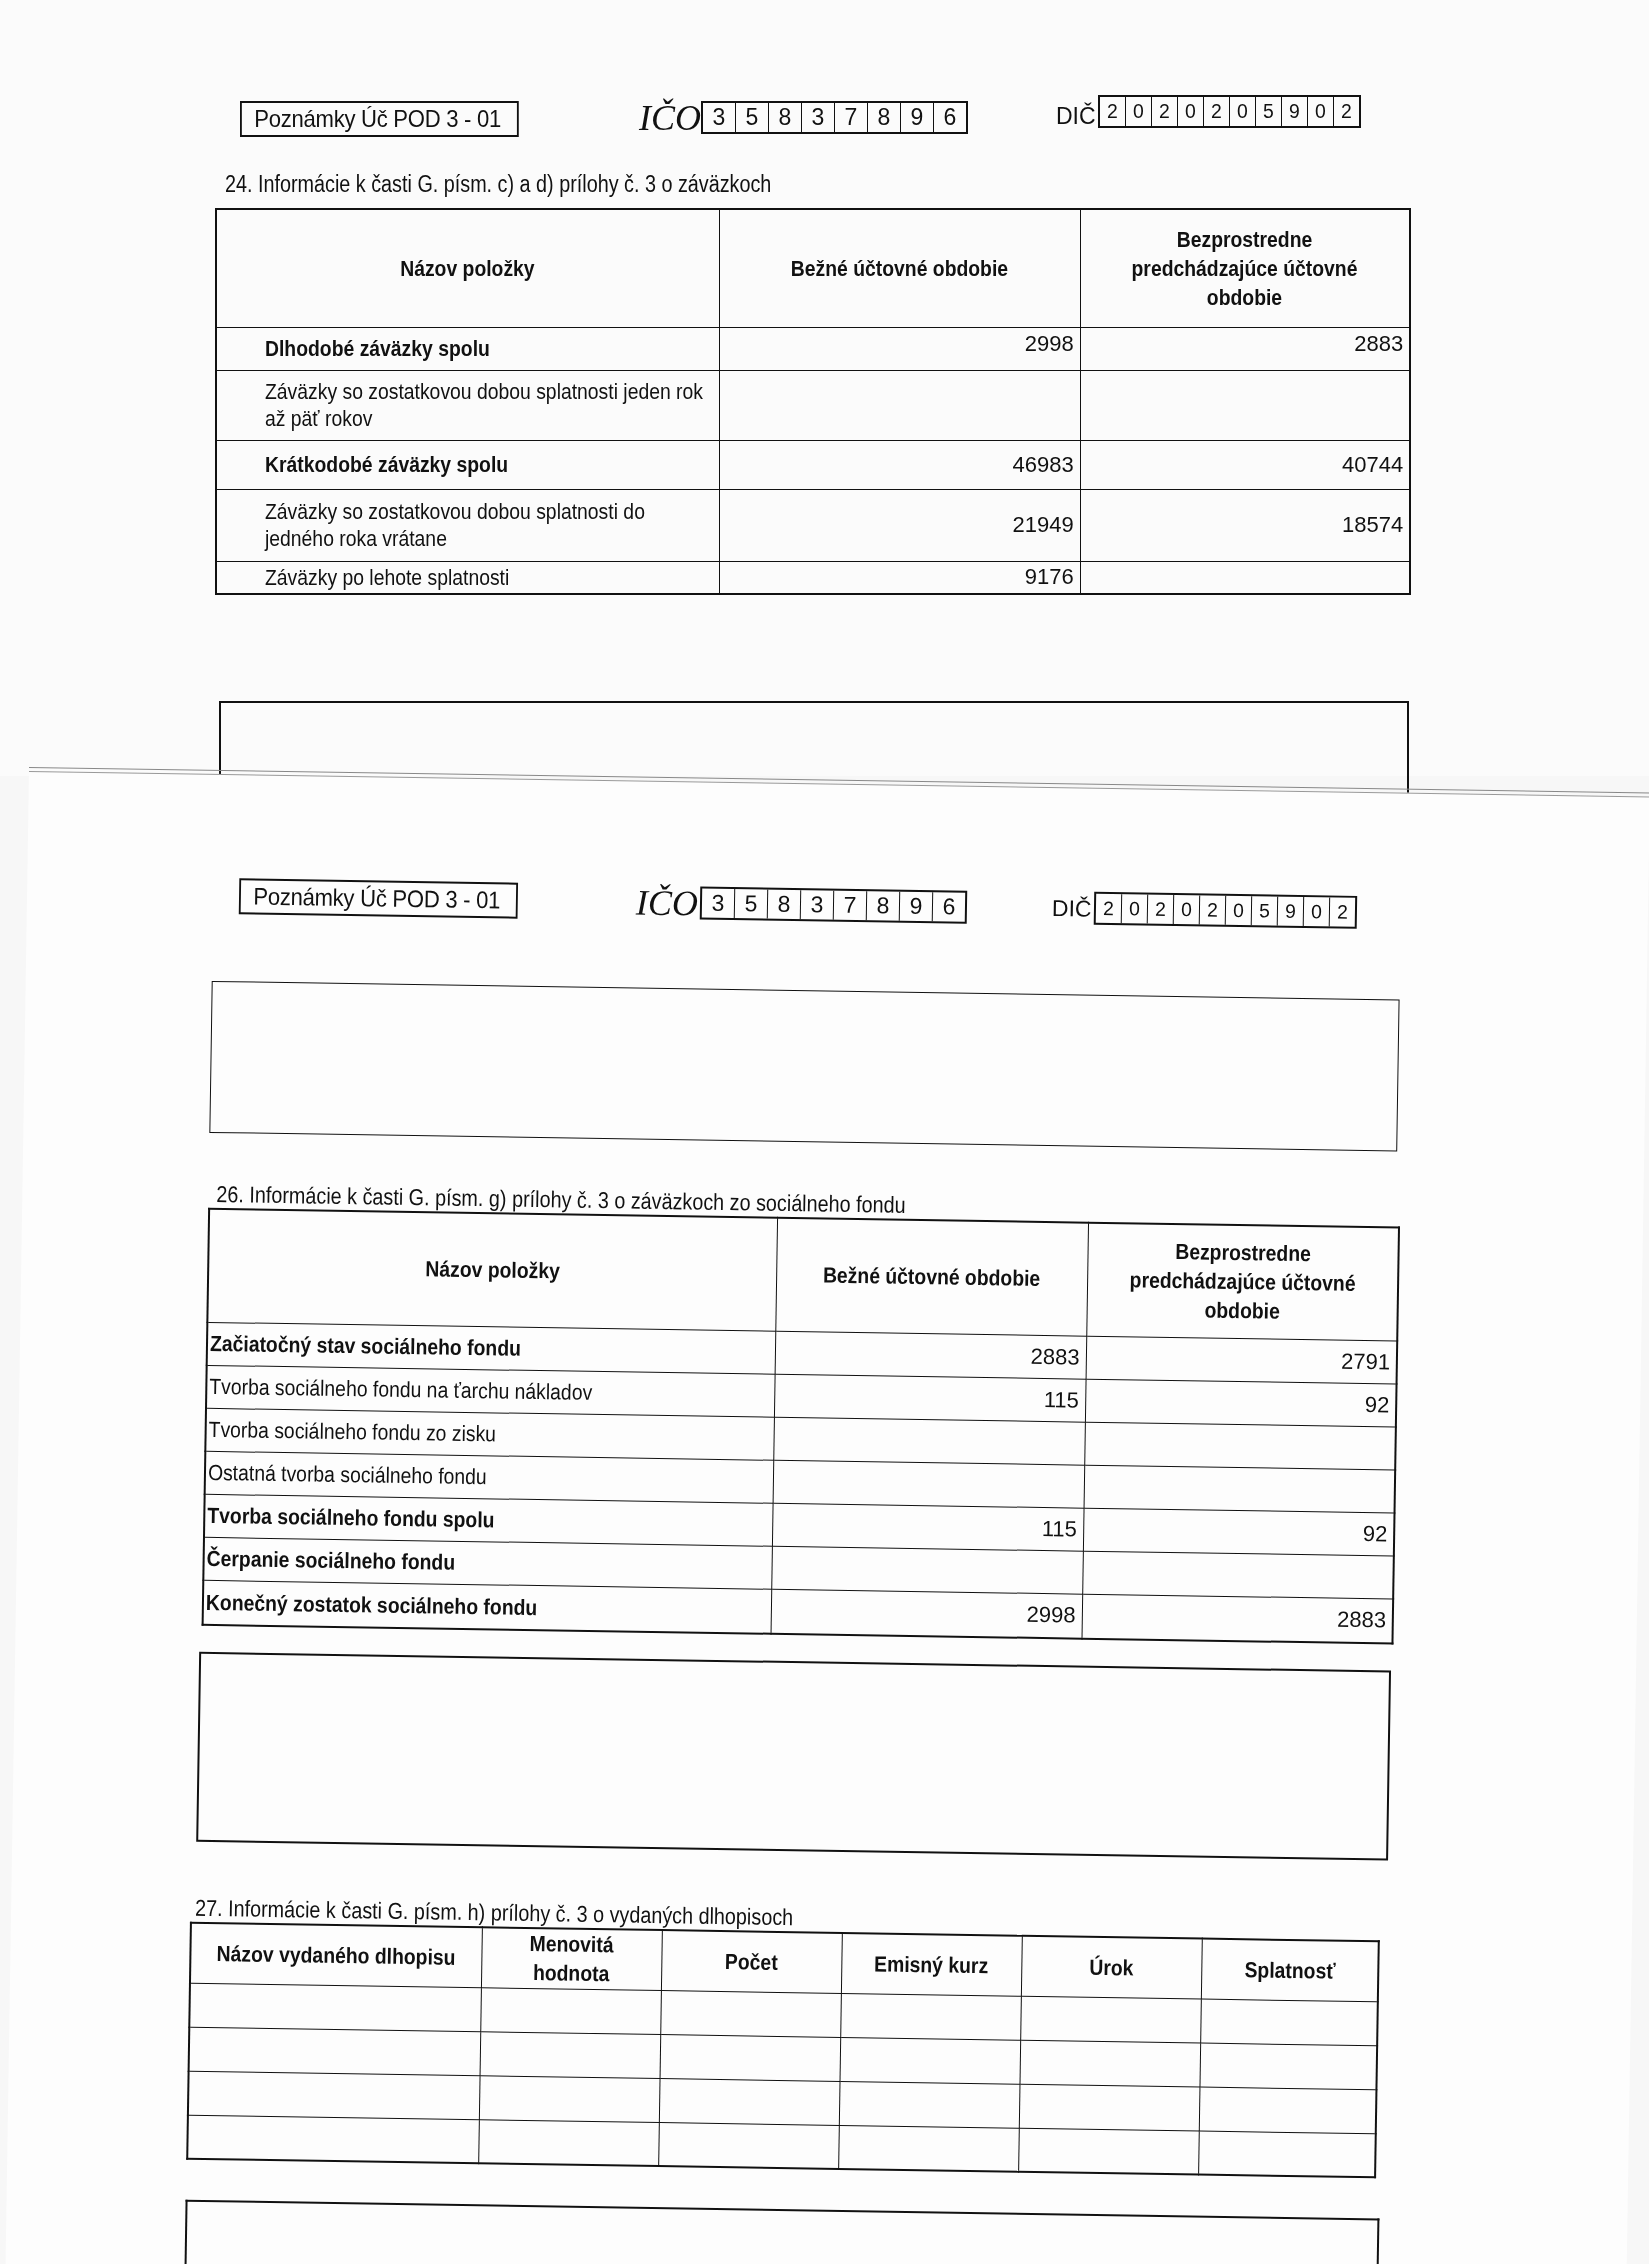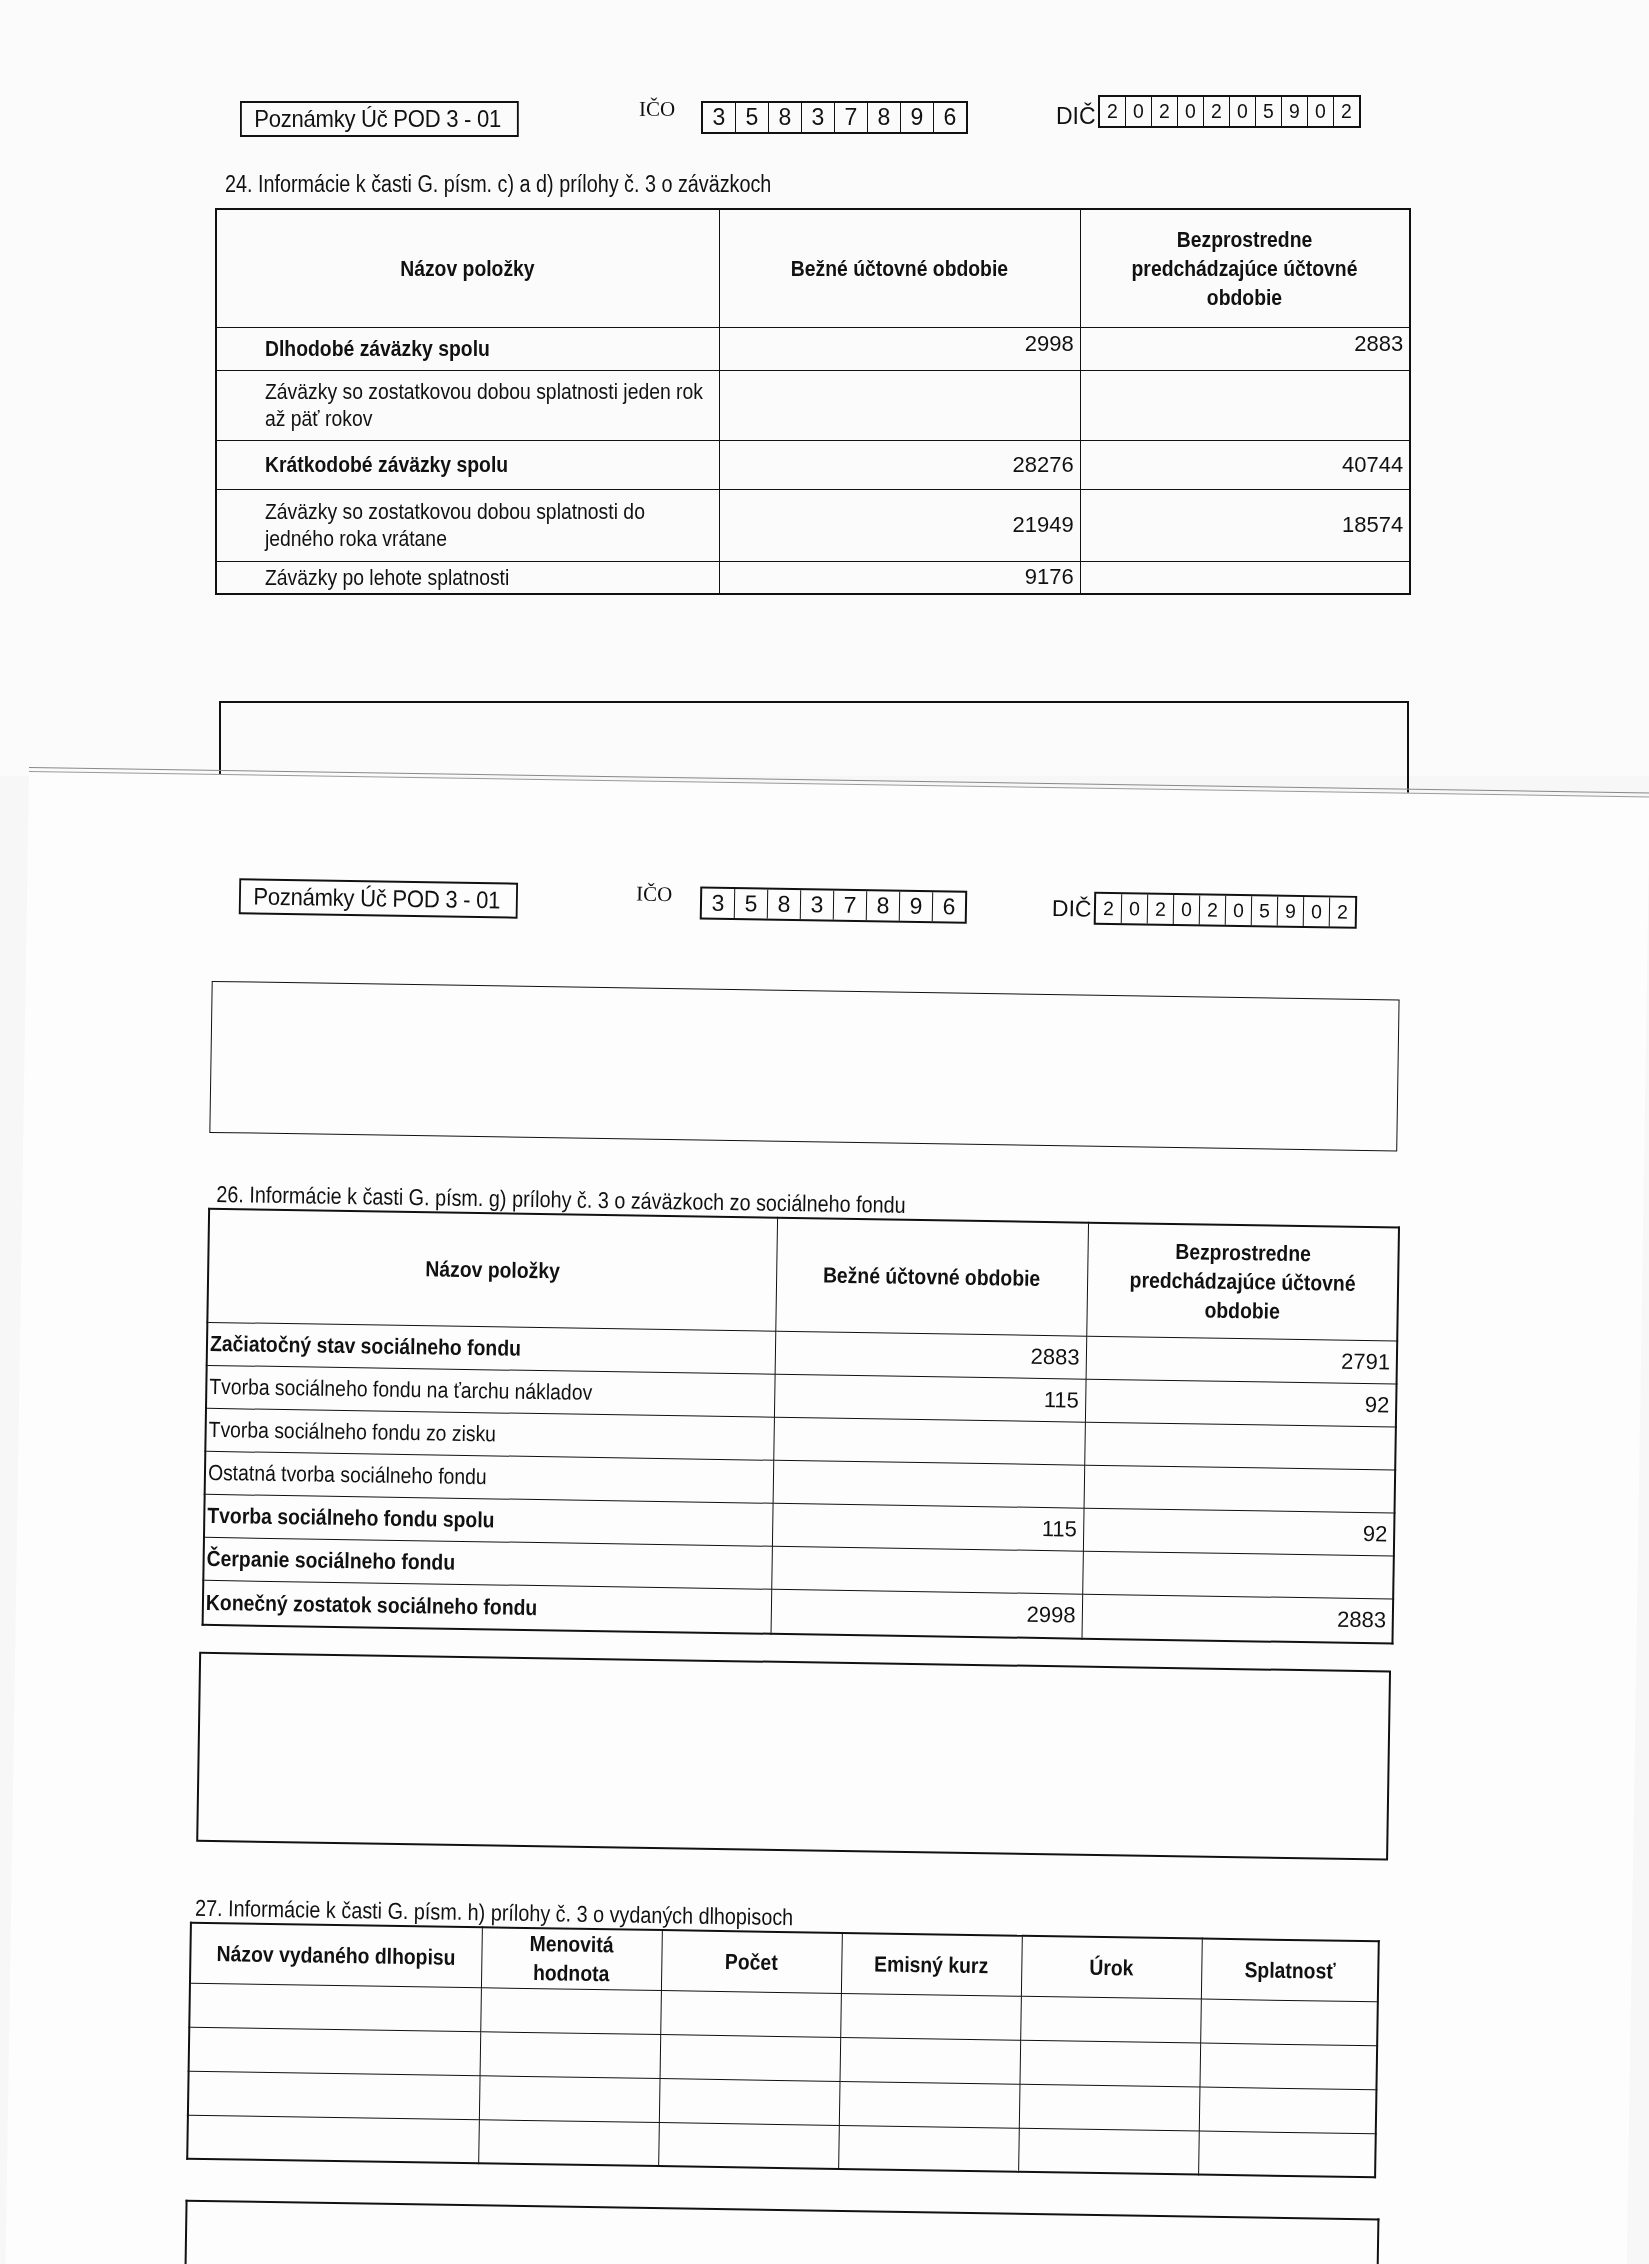--- a/index.html
+++ b/index.html
@@ -4,21 +4,21 @@
 <style>
   html, body { margin:0; padding:0; }
   body { width:1650px; height:2265px; background:#f7f7f7; position:relative; overflow:hidden;
          font-family:"Liberation Sans", sans-serif; color:#111; }
   .page1 { position:absolute; left:0; top:0; width:1650px; height:776px; background:#fbfbfb; }
   .page2 { position:absolute; left:29px; top:771px; width:1621px; height:1493px; background:#fdfdfd;
            border-top:1px solid #999; transform:rotate(0.9deg); transform-origin:0 0; }
   .abs { position:absolute; }
   .hdr-label { border:2.9px solid #111; font-size:24px; padding:1.9px 17.5px 1.9px 13.6px; letter-spacing:-0.3px;
                transform:scaleX(0.92); transform-origin:0 50%; white-space:nowrap; }
-  .ico-label { font-family:"Liberation Serif", serif; font-size:21px; }
+  .ico-label { font-family:"Liberation Serif", serif; font-size:36px;font-style:italic; }
   .digits { display:flex; border:2.9px solid #111; }
   .digits span { display:block; text-align:center; font-size:23px; border-right:1.5px solid #111; line-height:29px; }
   .digits span:last-child { border-right:none; }
   .ico-digits span { width:32px; }
   .dic-digits span { width:25px; font-size:19.4px; }
   .dic-label { font-size:23px; }
   .sec-title { font-size:23px; white-space:nowrap; transform:scaleX(0.86); transform-origin:0 50%; }
   table.grid { position:absolute; border-collapse:collapse; border:2.9px solid #111; table-layout:fixed; }
   table.grid td, table.grid th { border:1.9px solid #111; padding:0 5.8px; font-size:22px; vertical-align:middle; }
   table.grid th { font-weight:bold; text-align:center; line-height:29px; }
@@ -86,21 +86,21 @@
     </tr>
     <tr style="height:70px;">
       <td class="label">
             <span class="cond" style="white-space:normal;display:block;width:524px;">Záväzky so zostatkovou dobou splatnosti jeden rok až päť rokov</span>
           </td>
       <td class="num"></td>
       <td class="num"></td>
     </tr>
     <tr class="bold" style="height:49px;">
       <td class="label"><span class="cond">Krátkodobé záväzky spolu</span></td>
-      <td class="num">28276</td>
+      <td class="num">46983</td>
       <td class="num">40744</td>
     </tr>
     <tr style="height:72px;margin-left:12px;">
       <td class="label">
             <span class="cond" style="white-space:normal;display:block;width:485px;">Záväzky so zostatkovou dobou splatnosti do jedného roka vrátane</span>
           </td>
       <td class="num">21949</td>
       <td class="num">18574</td>
     </tr>
     <tr style="height:33px;">

